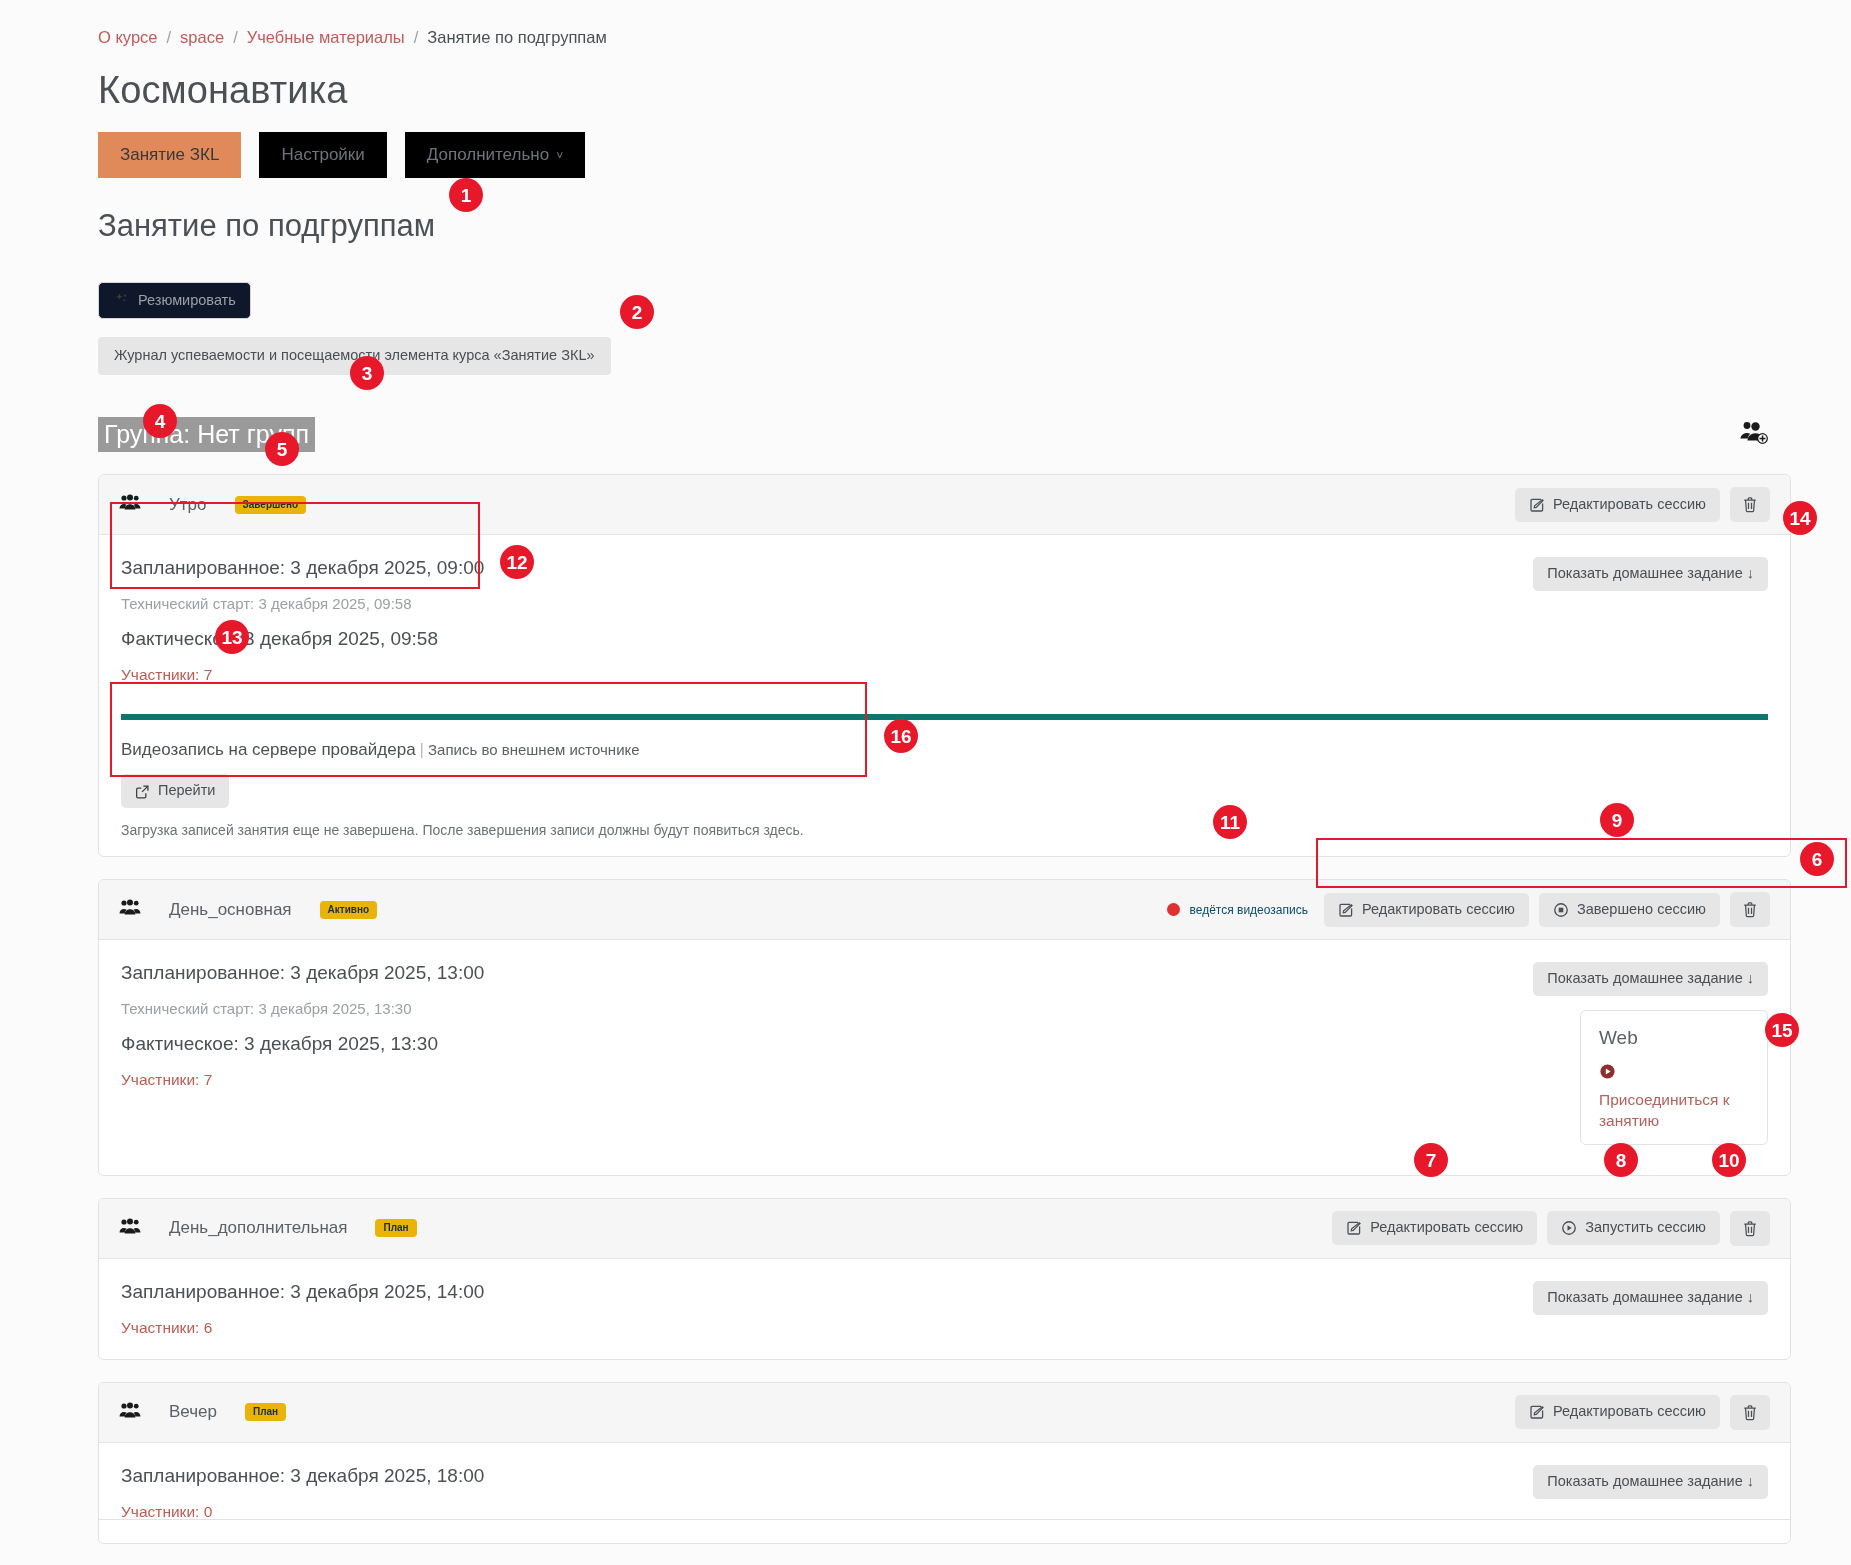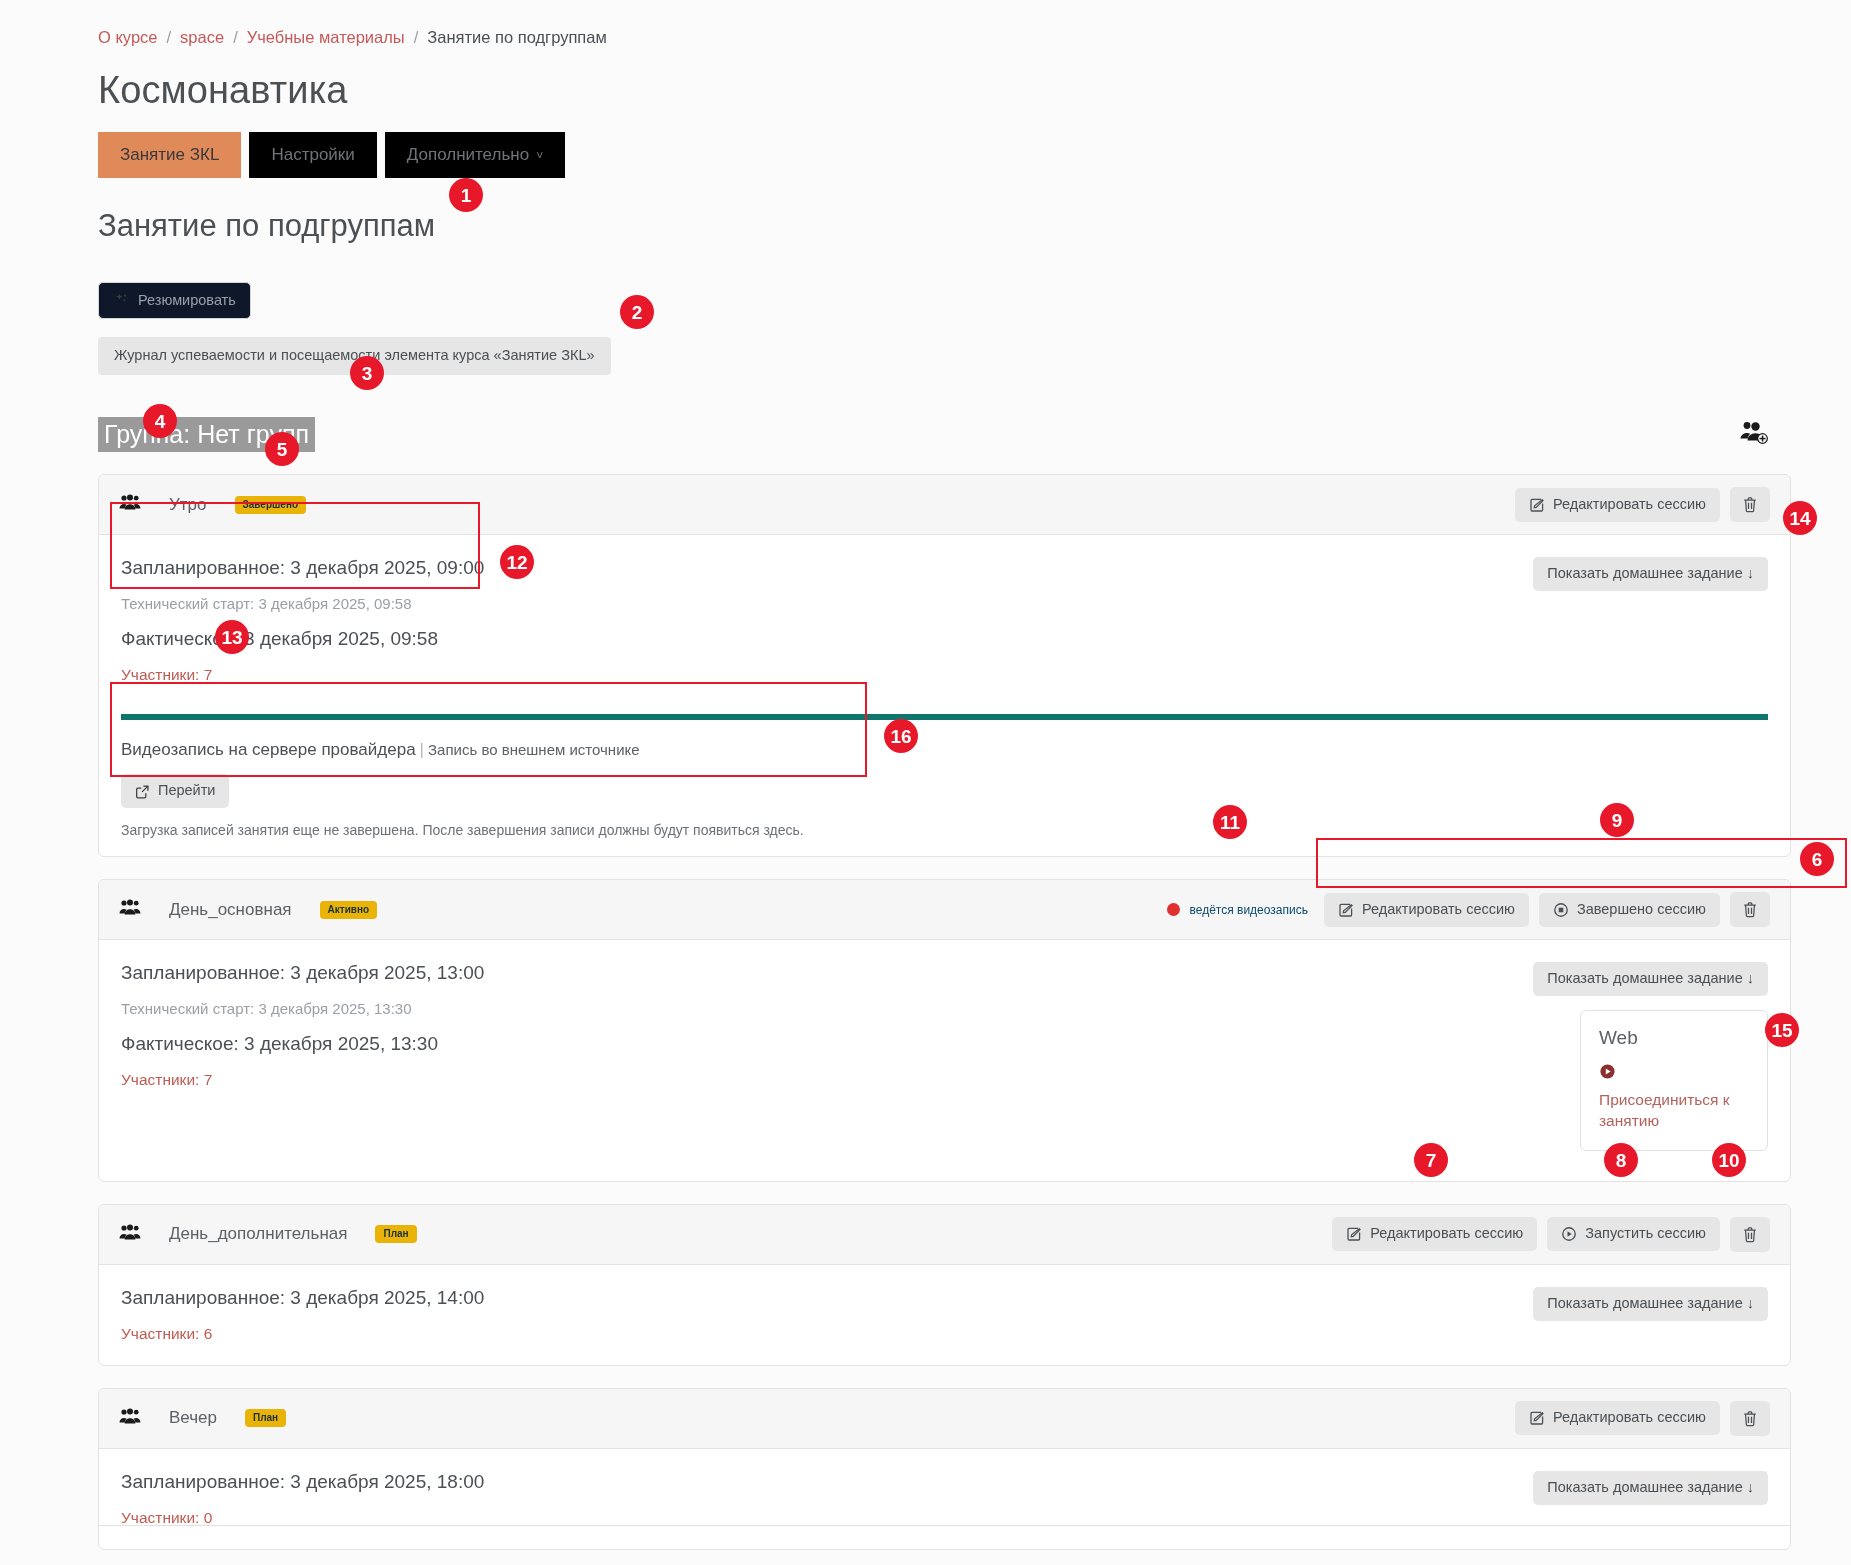--- a/index.html
+++ b/index.html
@@ -23,21 +23,21 @@
   
   h1.course-title {
     font-weight: 400;
     font-size: 38px;
     color:#4b5055;
     margin: 22px 0 20px 0;
     letter-spacing:0.1px;
   }
 
   
-  .tabs { display:flex; gap:8px; margin-bottom: 30px; }
+  .tabs { display:flex; gap:18px; margin-bottom: 30px; }
   .tab {
     padding: 13px 22px;
     font-size: 17px;
     background:#000000;
     color:#6e7479;
     border:none;
     cursor:pointer;
     white-space:nowrap;
   }
   .tab.active { background:#e08a5a; color:#37393b; }
@@ -130,21 +130,21 @@
   .media-block { border-top:6px solid #0f766e; margin: 8px 22px 0 22px; padding: 20px 0 18px 0;}
   .media-title { font-size: 17px; color:#4b5055; margin-bottom: 14px;}
   .media-title .sub { font-size: 15px; color:#5b6166; }
   .media-title .divider { color:#b9b9b9; padding:0 4px;}
   .media-note { font-size: 14px; color:#6b7177; margin-top: 14px;}
 
   
   .join-card {
     border:1px solid #e2e2e2;
     border-radius:6px;
-    padding: 16px 18px 18px 18px;
+    padding: 16px 18px 12px 18px;
     width: 188px;
     background:#fff;
   }
   .join-card .web-label { font-size: 19px; color:#5b6166; margin-bottom: 14px;}
   .join-card .play { margin-bottom: 6px;}
   .join-card .join-link { font-size: 15.5px; color:#b5615c; line-height:1.35; cursor:pointer;}
 
   
   .marker {
     position:absolute;

